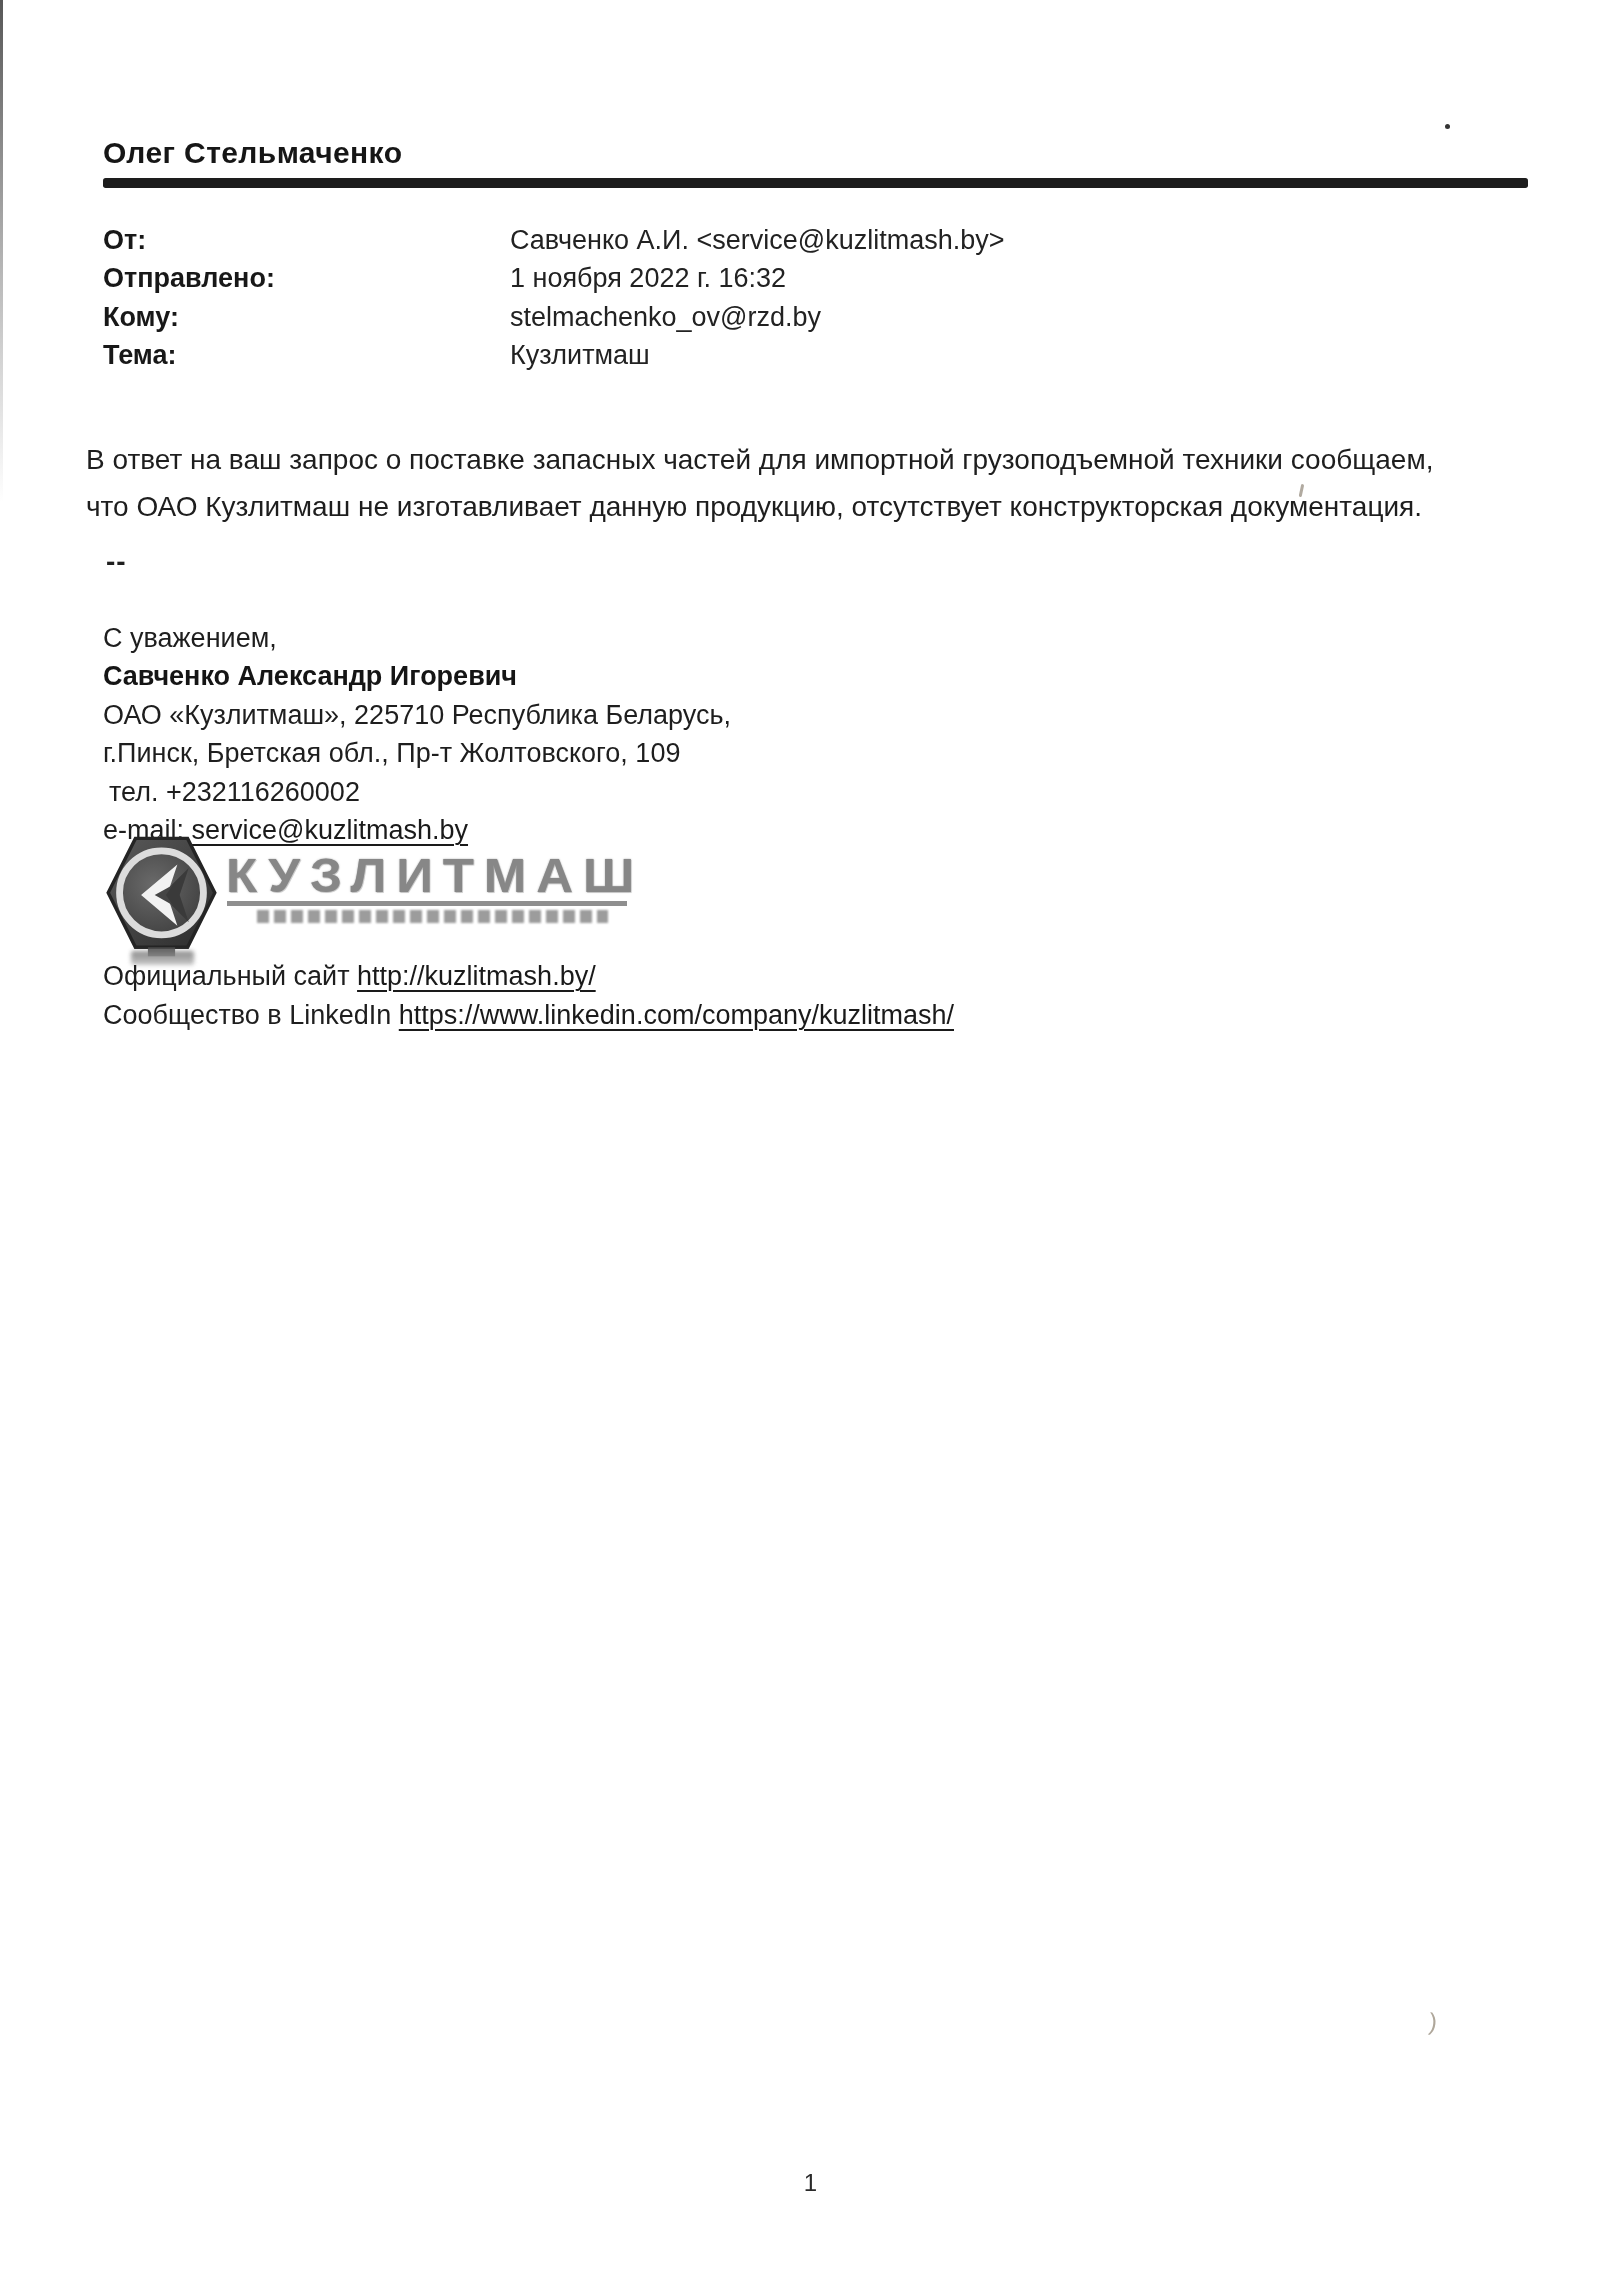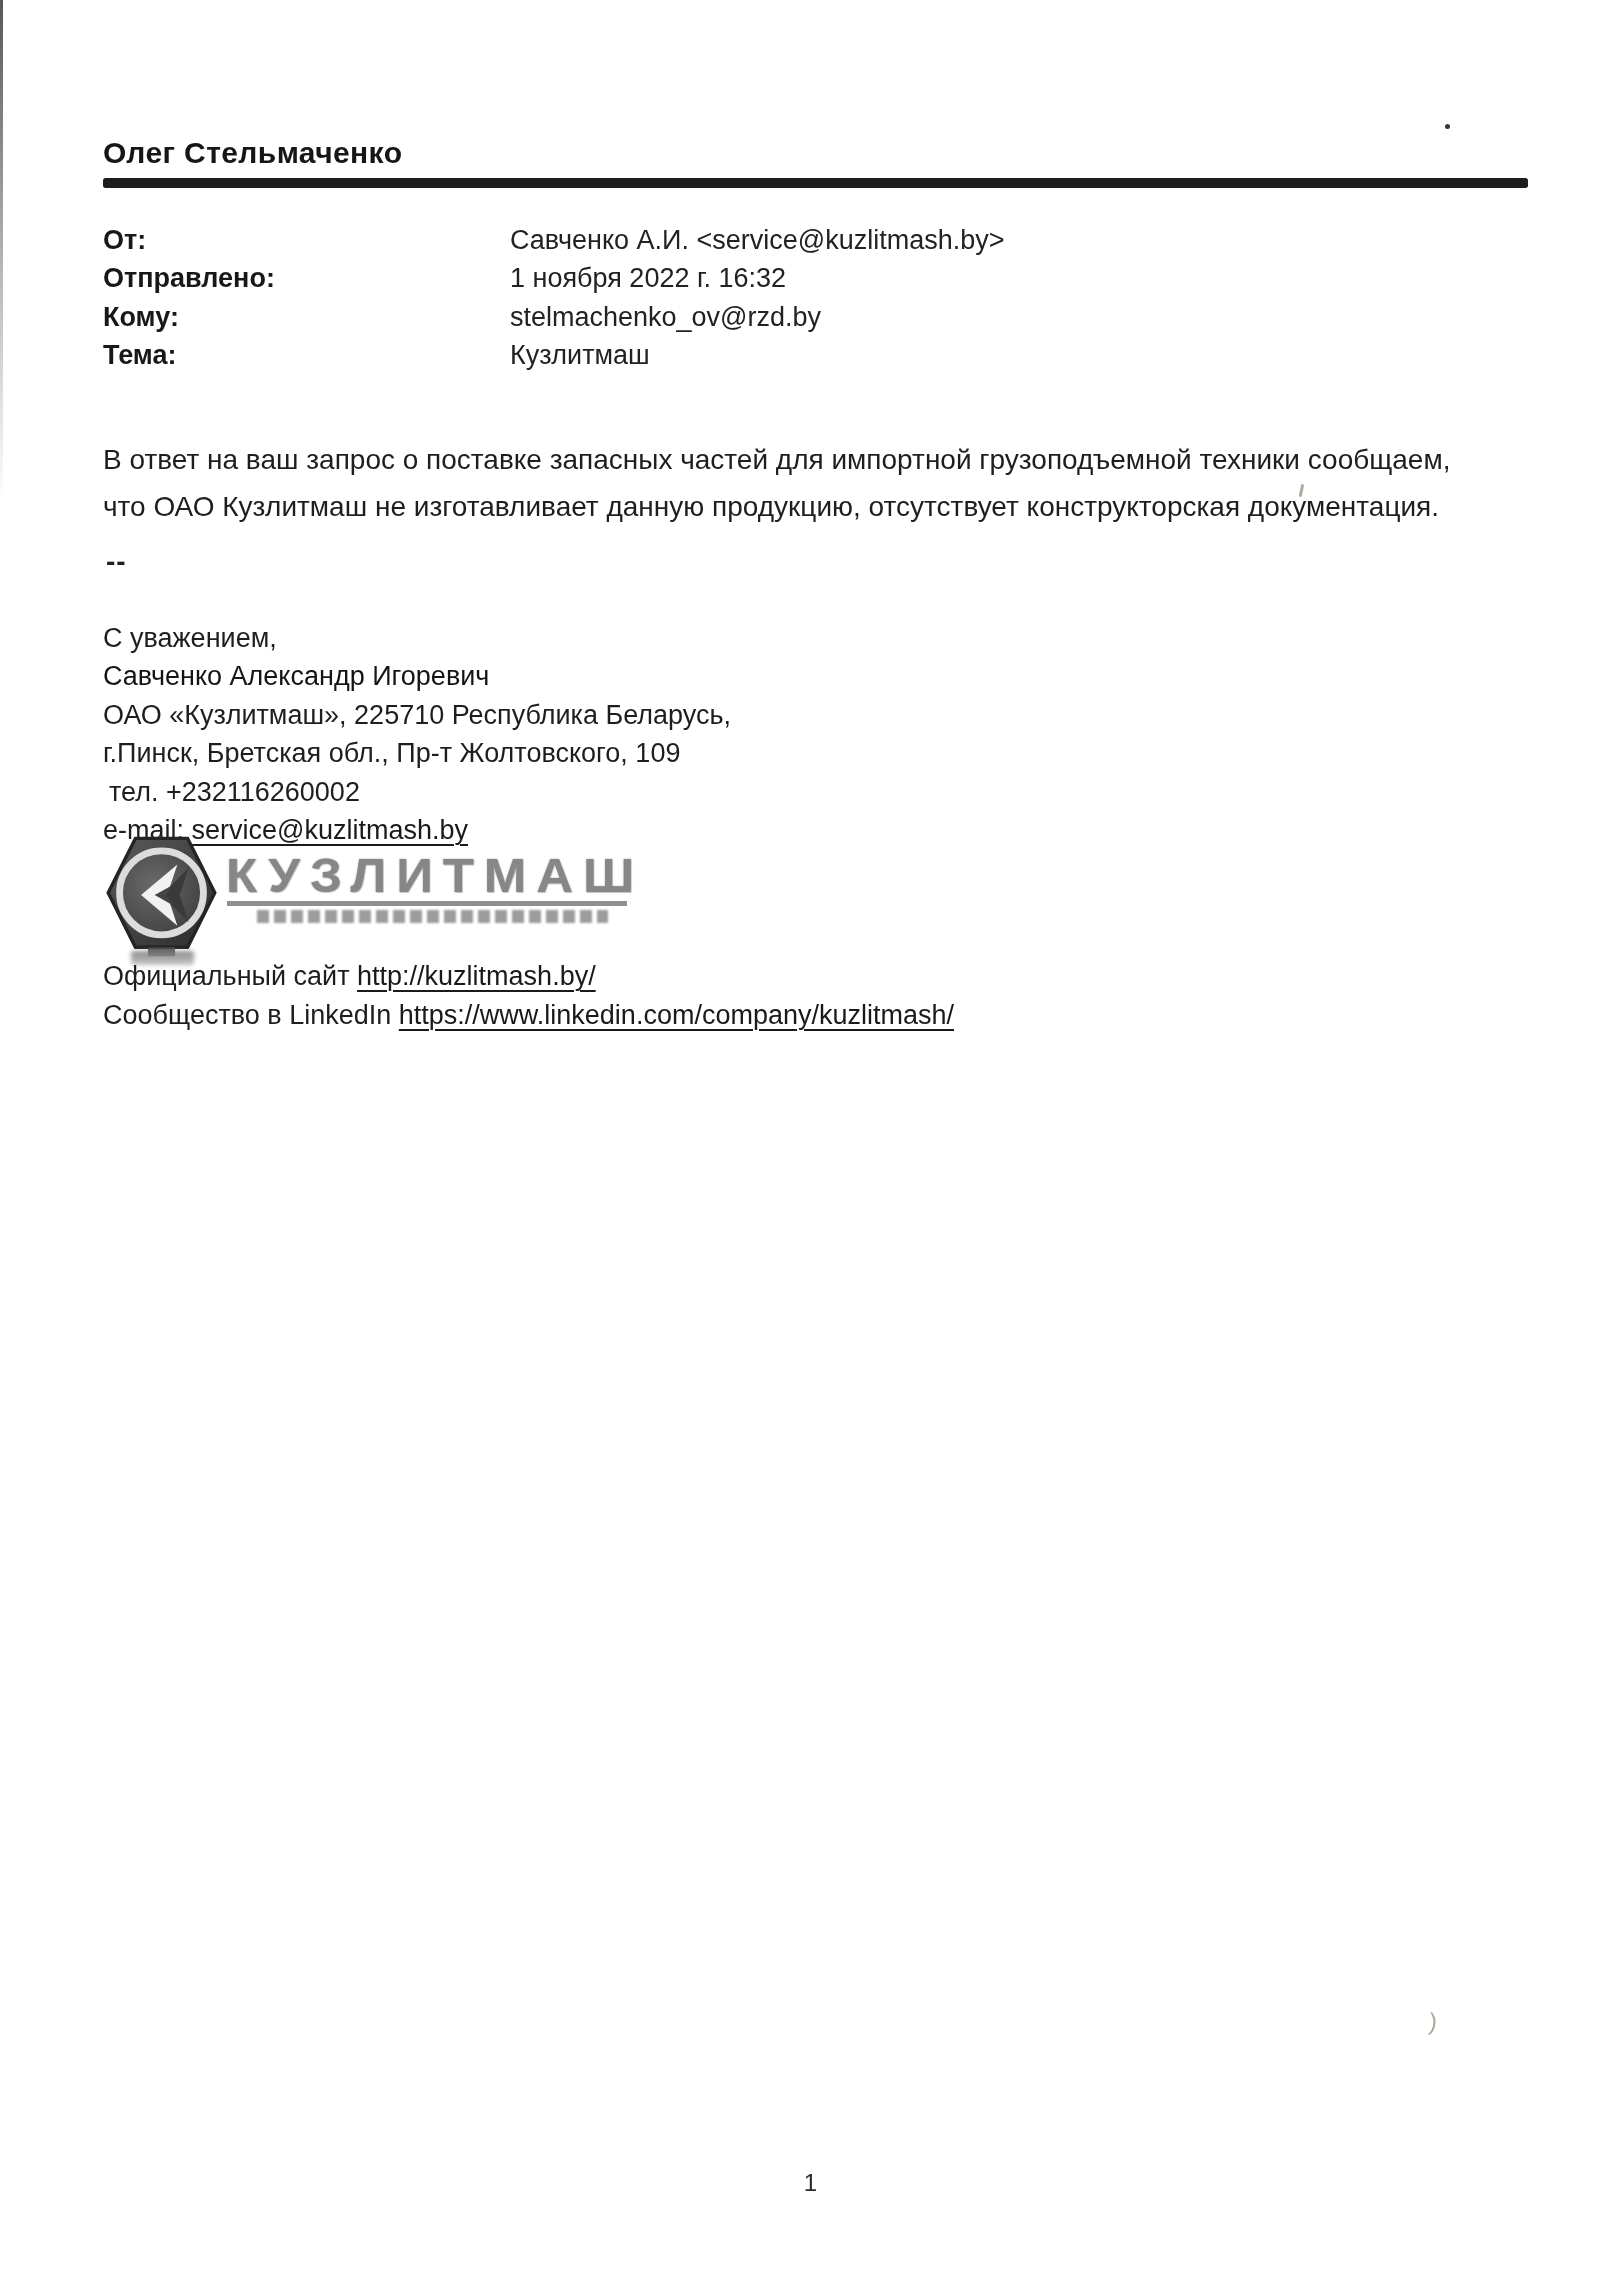--- a/index.html
+++ b/index.html
@@ -13,25 +13,25 @@
   }
   .abs{position:absolute;}
   
   .recipient{left:103px;top:136px;font-size:30px;font-weight:700;color:#161616;letter-spacing:0.4px;}
   .rule{left:103px;top:178px;width:1425px;height:9.9px;background:#1d1d1d;border-radius:2.7px;}
   
   .field-row{left:103px;height:32px;font-size:27px;line-height:32px;white-space:nowrap;}
   .field-label{display:inline-block;width:407px;font-weight:700;color:#181818;}
   .field-value{color:#222;}
   
-  .body-par{left:103px;top:436px;width:1379px;font-size:28px;line-height:47px;color:#1e1e1e;}
+  .body-par{left:86px;top:436px;width:1379px;font-size:28px;line-height:47px;color:#1e1e1e;}
   .sep{left:106px;top:546px;font-size:28px;font-weight:700;letter-spacing:0.9px;}
   
   .sig-line{left:103px;font-size:27px;line-height:32px;white-space:nowrap;color:#1e1e1e;}
-  .sig-bold{font-weight:400;color:#151515;}
+  .sig-bold{font-weight:700;color:#151515;}
   .link{color:#1a1a1a;text-decoration:underline;text-decoration-thickness:1.8px;text-underline-offset:4.5px;cursor:pointer;text-align:right;}
   
   .logo-icon{left:104px;top:835px;width:115px;height:127px;}
   .logo-foot{left:131px;top:951px;width:63px;height:14.3px;background:linear-gradient(180deg,#6f6f6f,#b9b9b9);filter:blur(2.2px);opacity:.8;border-radius:2.7px;}
   .wordmark{
     left:226px;top:847px;height:54px;
     font-size:51px;font-weight:700;letter-spacing:9.9px;
     color:#878787;
     text-shadow:0 0 1.8px rgba(140,140,140,.85), 0.9px 0.9px 0 rgba(190,190,190,.6);
     transform:scaleY(.95);transform-origin:top left;

